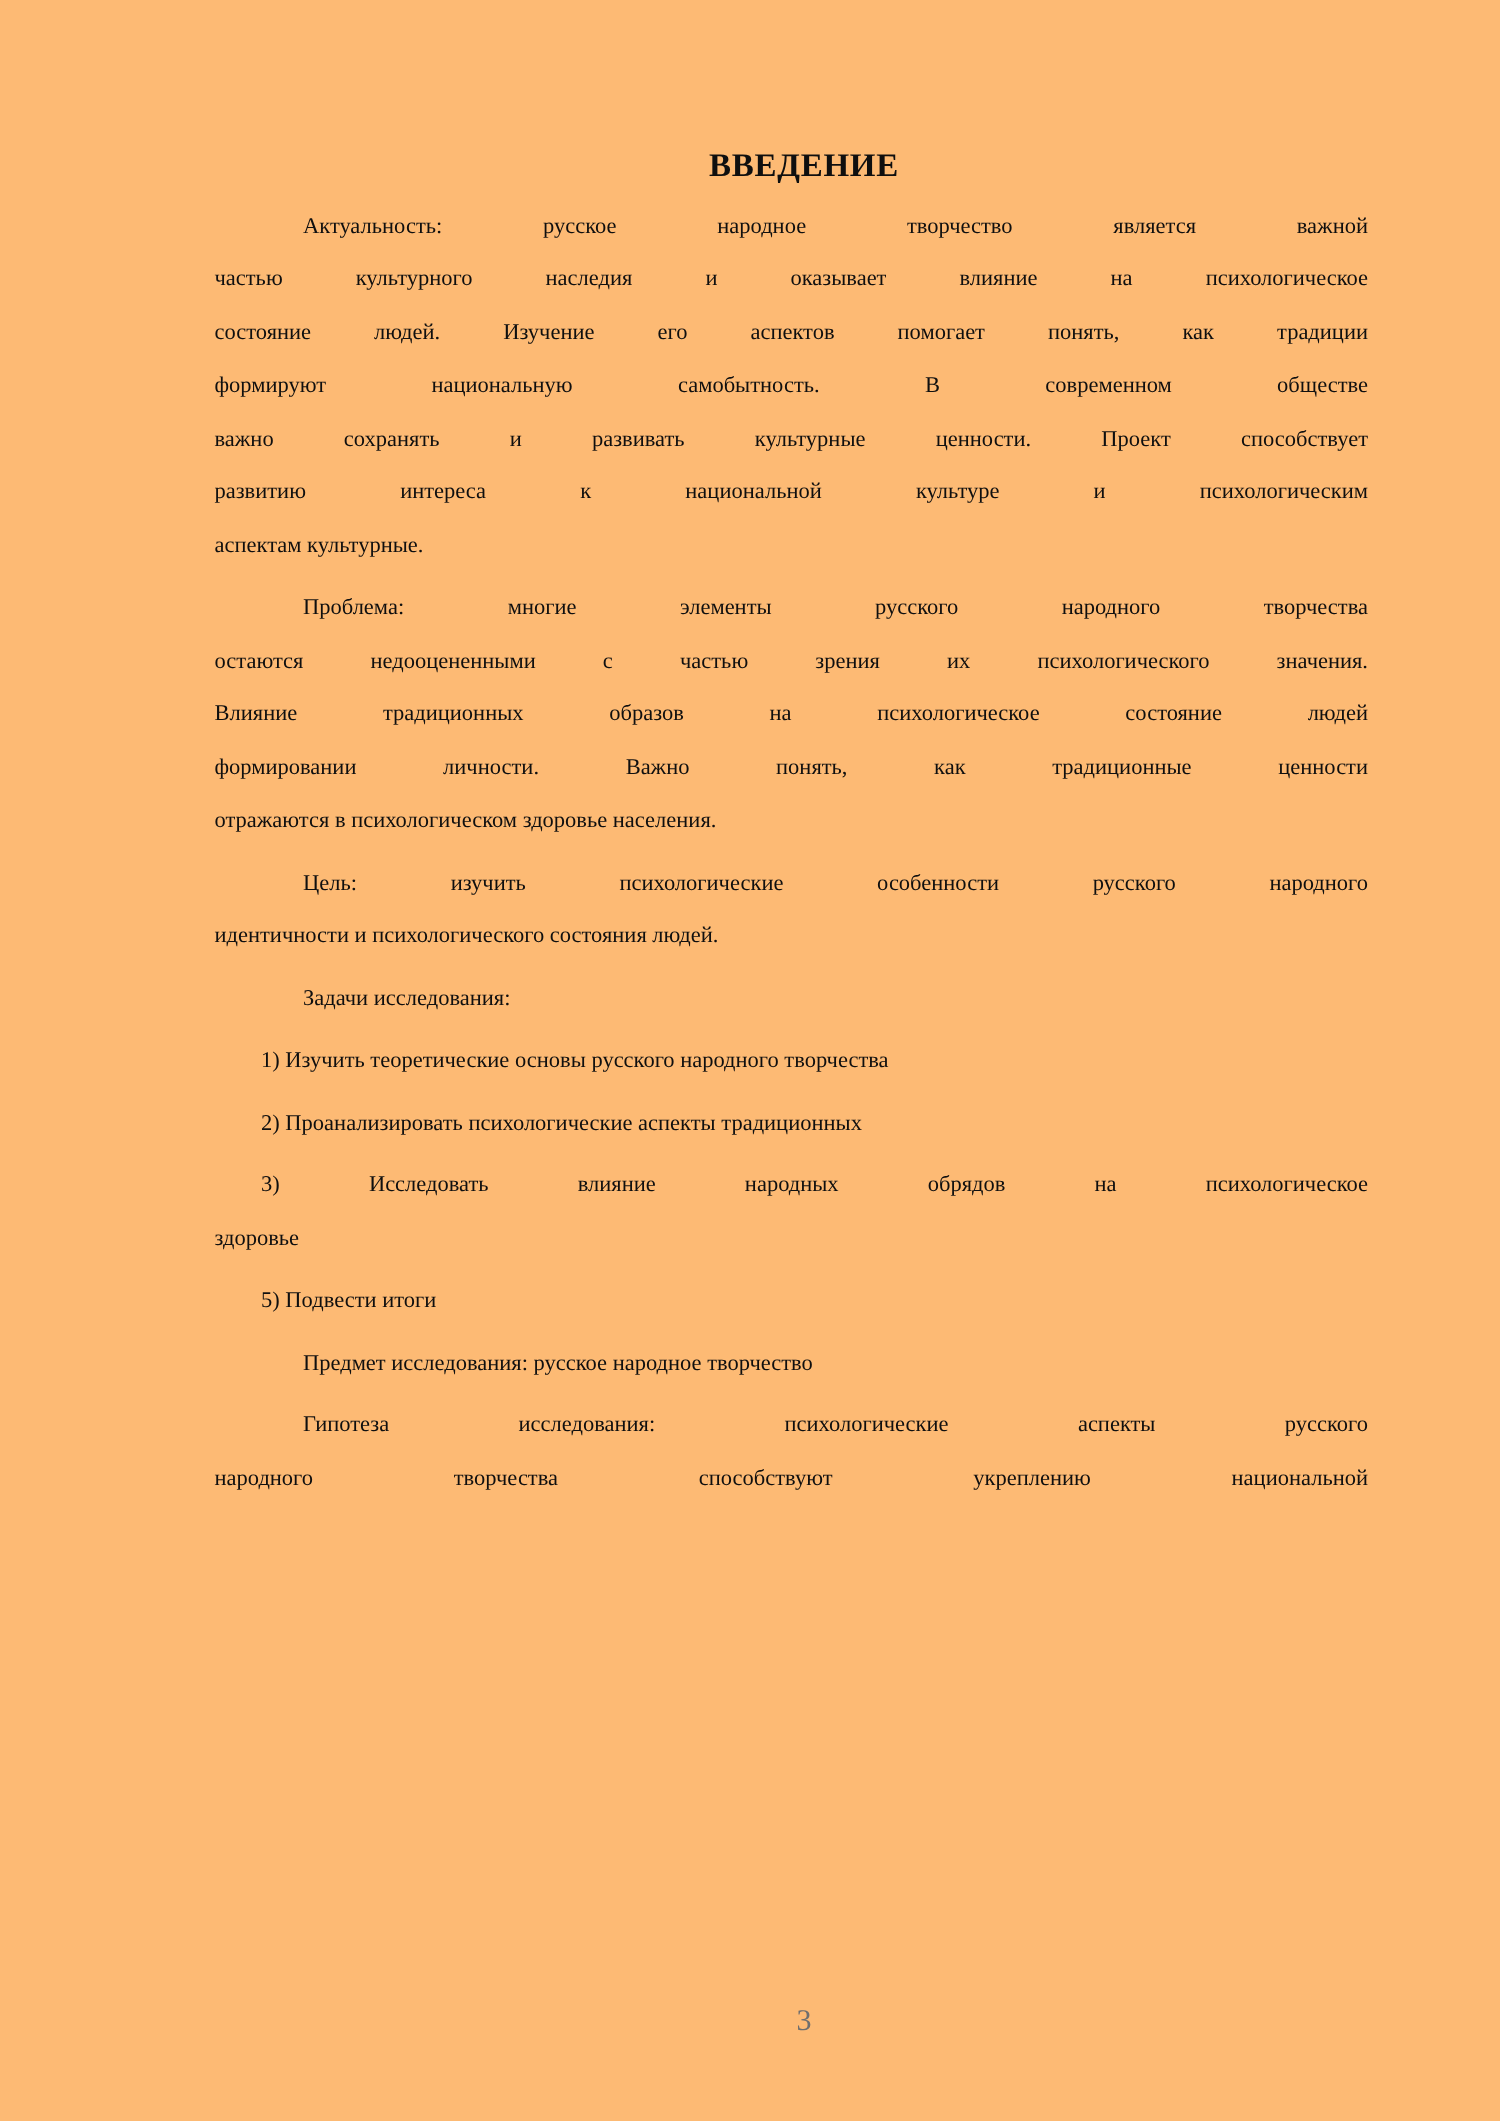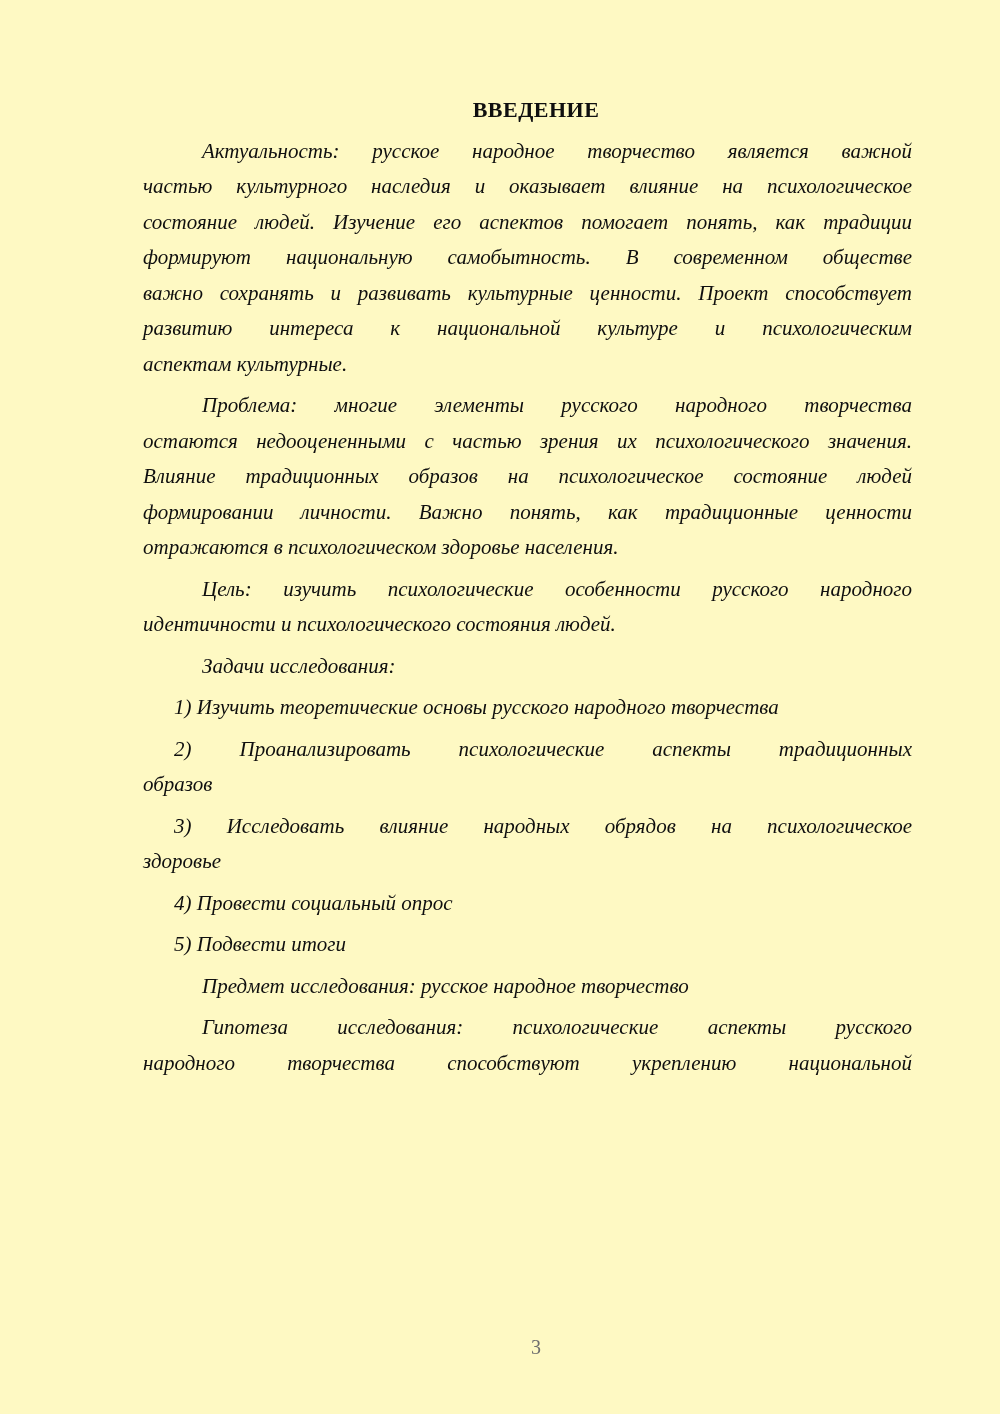--- a/index.html
+++ b/index.html
@@ -4,43 +4,42 @@
 <style>
   html, body {
     margin: 0;
     padding: 0;
     background: #ffffff;
   }
   .page {
     position: relative;
     width: 1000px;
     height: 1414px;
-    background: #fef9c3;
+    background: #fdba74;
     font-family: "Liberation Serif", "DejaVu Serif", serif;
     color: #0f0f0f;
     overflow: hidden;
   }
   .content {
     position: absolute;
     left: 143px;
     top: 92px;
     width: 786px;
   }
   .doc-title {
     font-size: 22px;
     font-weight: bold;
     text-align: center;
     line-height: 35.5px;
     letter-spacing: 0.5px;
     margin: 0 0 6px 0;
   }
   .para {
     margin: 0 17px 6px 0;
-    font-size: 21px;
-    font-style: italic;
+    font-size: 15px;
   }
   .para .line {
     line-height: 35.5px;
     text-align: justify;
     text-align-last: justify;
   }
   .para .line:first-child {
     text-indent: 59px;
   }
   .para.list .line:first-child {
@@ -95,31 +94,27 @@
     <div class="para">
         <div class="line">Задачи исследования:</div>
       </div>
 
     <div class="para list">
         <div class="line">1) Изучить теоретические основы русского народного творчества</div>
       </div>
 
     <div class="para list">
         <div class="line">2) Проанализировать психологические аспекты традиционных</div>
-        <div class="line">образов</div>
       </div>
 
     <div class="para list">
         <div class="line">3) Исследовать влияние народных обрядов на психологическое</div>
         <div class="line">здоровье</div>
       </div>
 
-    <div class="para list">
-        <div class="line">4) Провести социальный опрос</div>
-      </div>
 
     <div class="para list">
         <div class="line">5) Подвести итоги</div>
       </div>
 
 
     <div class="para">
         <div class="line">Предмет исследования: русское народное творчество</div>
       </div>
 

